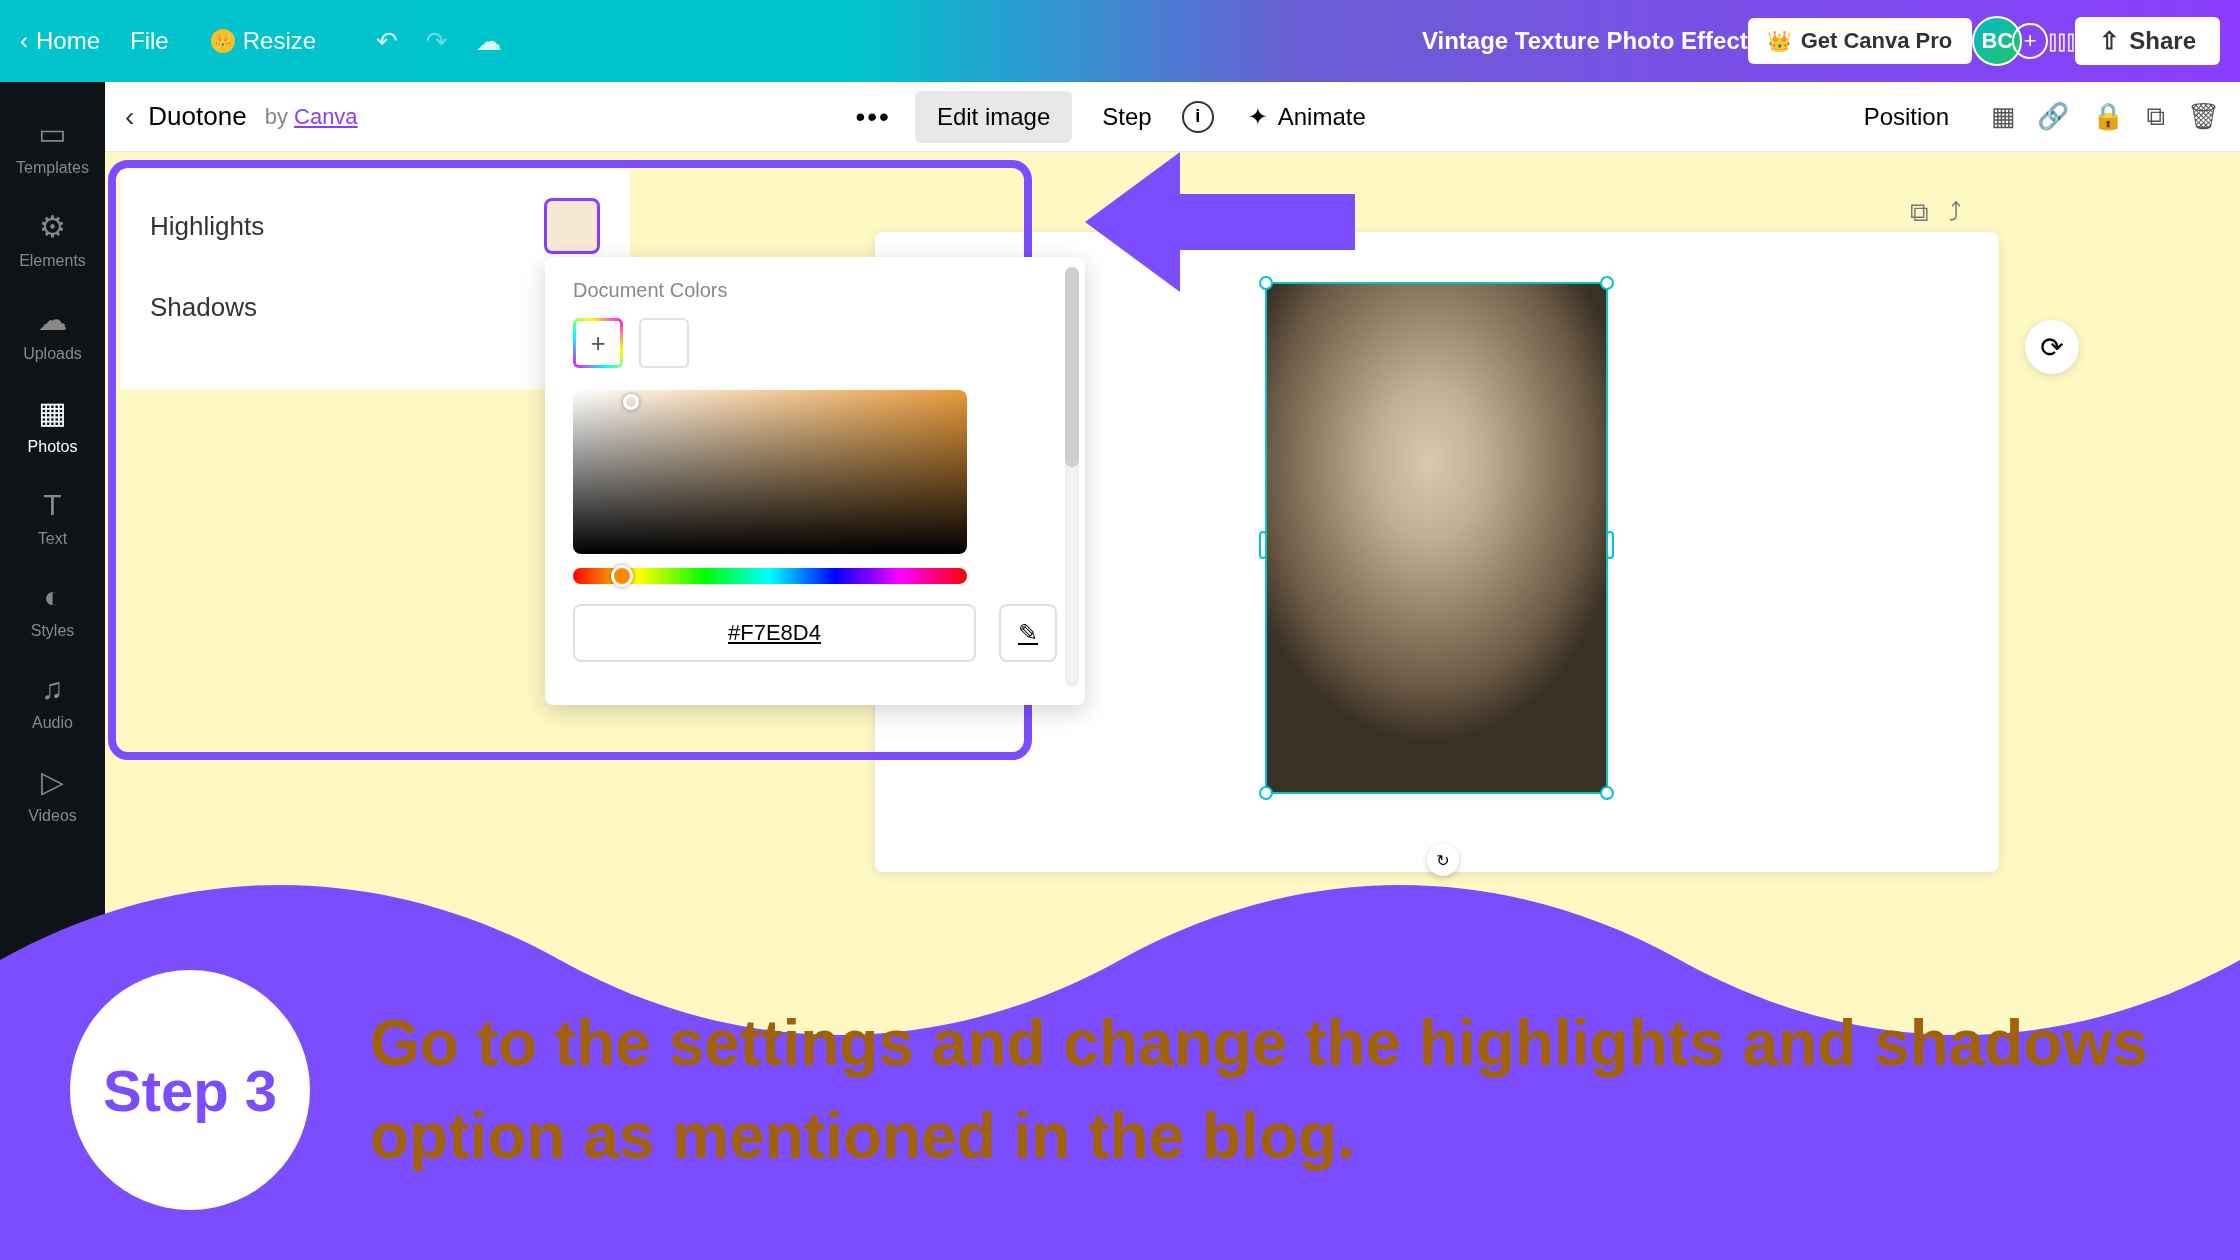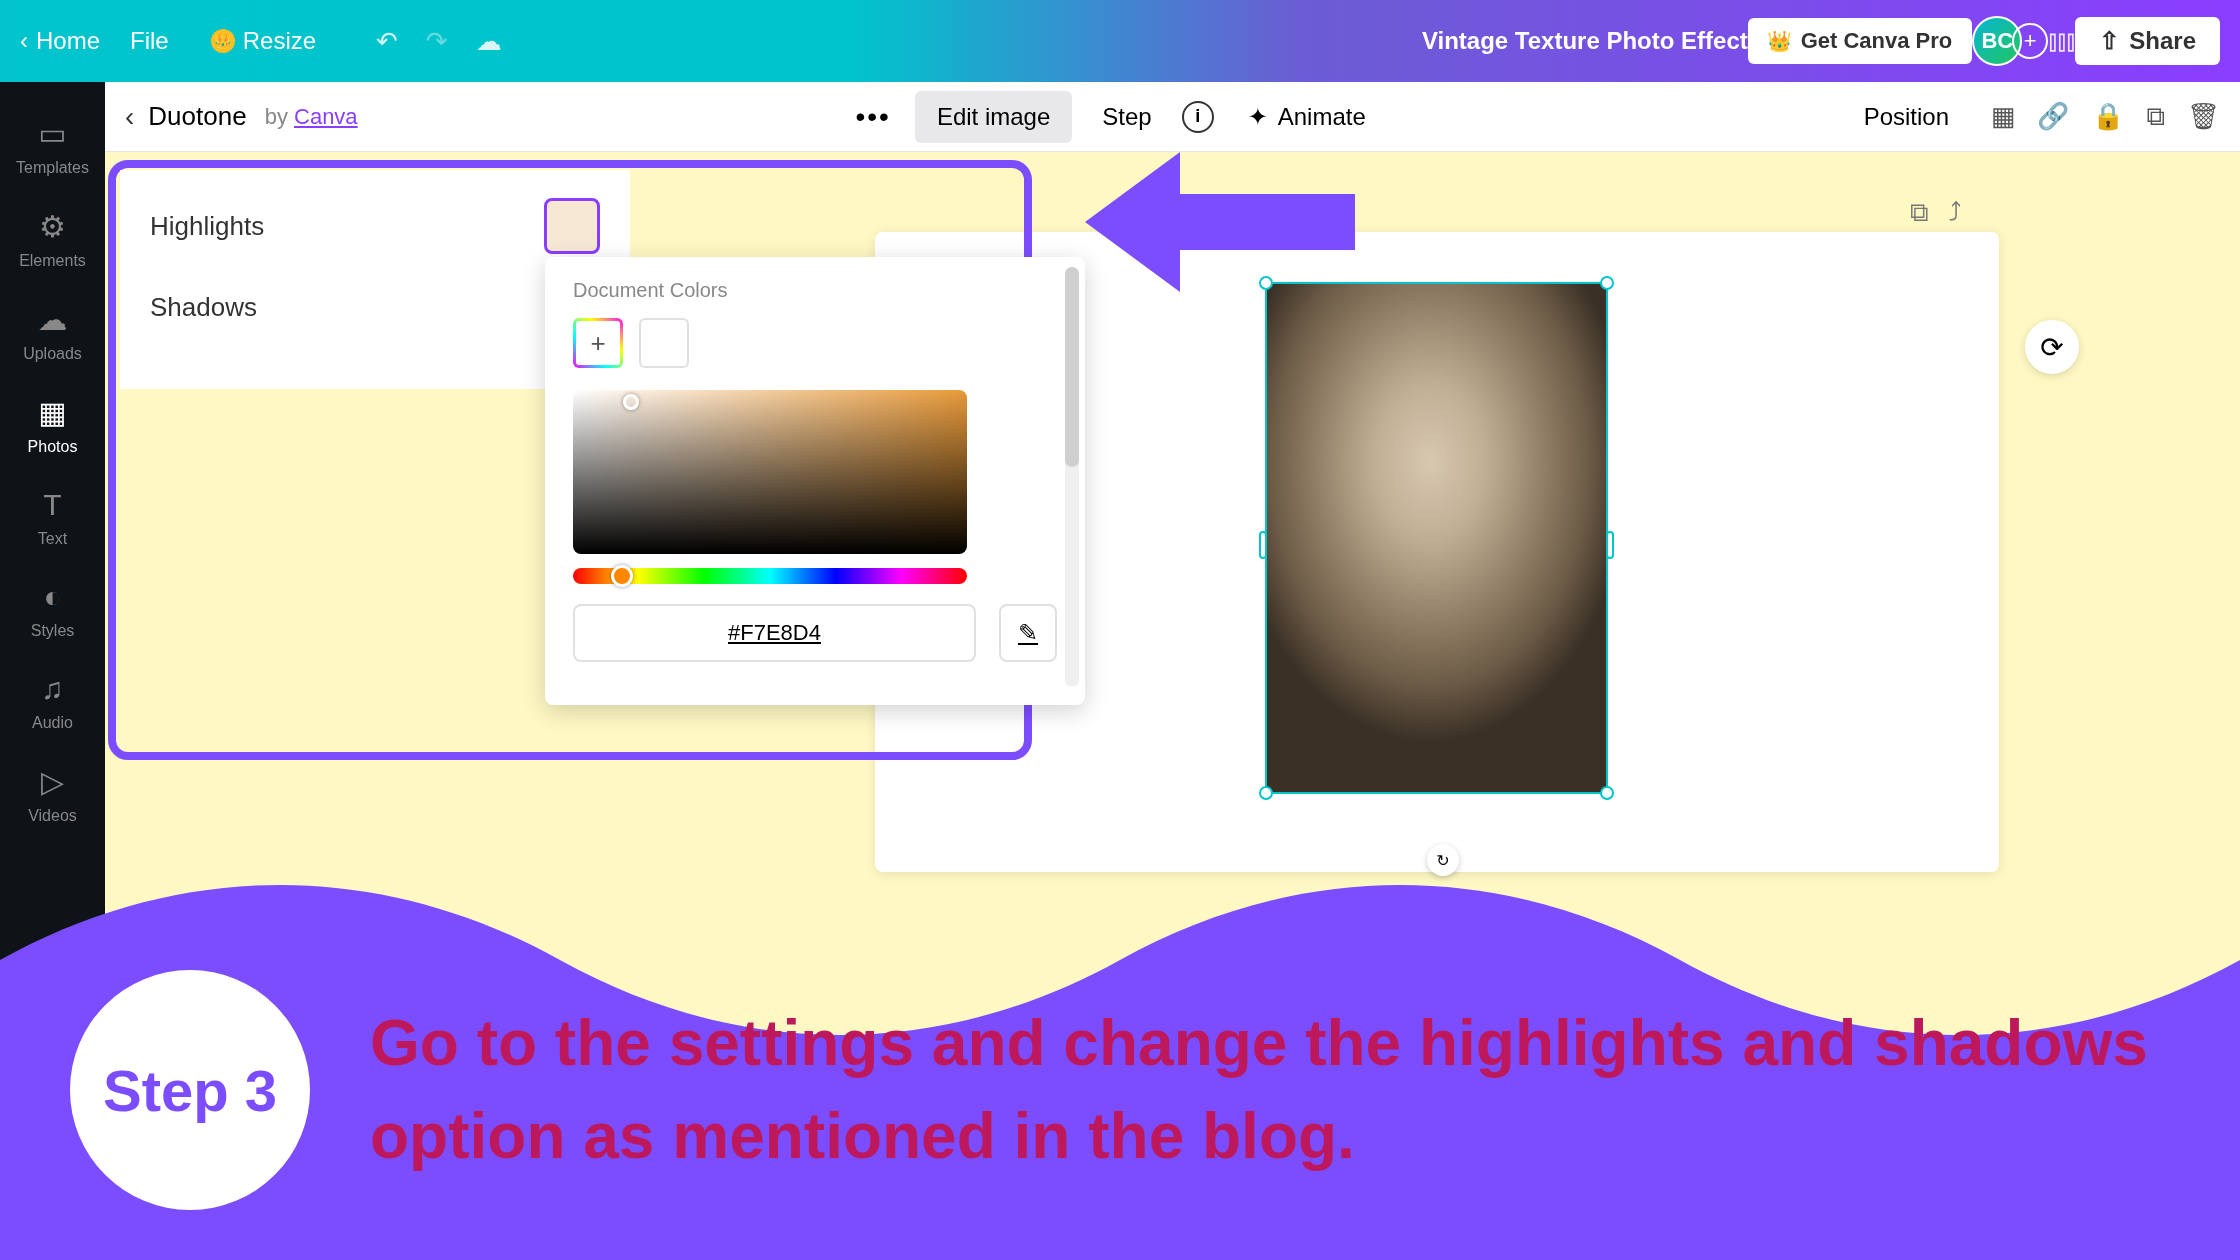--- a/index.html
+++ b/index.html
@@ -84,21 +84,21 @@
     .h-r { right: -8px; top: 50%; margin-top: -7px; width: 8px; height: 28px; border-radius: 4px; }
     
     .reload-btn { position: absolute; left: 1920px; top: 168px; width: 54px; height: 54px; background: white; border-radius: 50%; box-shadow: 0 2px 8px rgba(0,0,0,0.15); display: flex; align-items: center; justify-content: center; font-size: 28px; cursor: pointer; z-index: 12; }
     
     .rotate-handle { position: absolute; left: 1322px; top: 692px; width: 32px; height: 32px; background: white; border-radius: 50%; box-shadow: 0 2px 6px rgba(0,0,0,0.2); display: flex; align-items: center; justify-content: center; font-size: 16px; z-index: 12; }
     
     .bottom-wave { position: absolute; bottom: 0; left: 0; width: 100%; height: 420px; z-index: 50; }
     .wave-svg { position: absolute; top: 0; left: 0; width: 100%; height: 100%; }
     .wave-content { position: absolute; bottom: 50px; left: 70px; display: flex; align-items: center; gap: 60px; }
     .step-circle { width: 240px; height: 240px; background: white; border-radius: 50%; display: flex; align-items: center; justify-content: center; font-size: 58px; font-weight: 700; color: #7c4dff; }
-    .step-text { color: #be185d; font-size: 64px; font-weight: 600; line-height: 1.45; max-width: 1780px; }
+    .step-text { color: #a16207; font-size: 64px; font-weight: 600; line-height: 1.45; max-width: 1780px; }
     
     .add-page { position: absolute; left: 1272px; top: 765px; font-size: 22px; color: #555; z-index: 2; }
   </style>
 </head>
 <body>
 
 <div class="topbar">
   <div class="topbar-left">
     <div class="home-btn">
       <span>‹</span>

